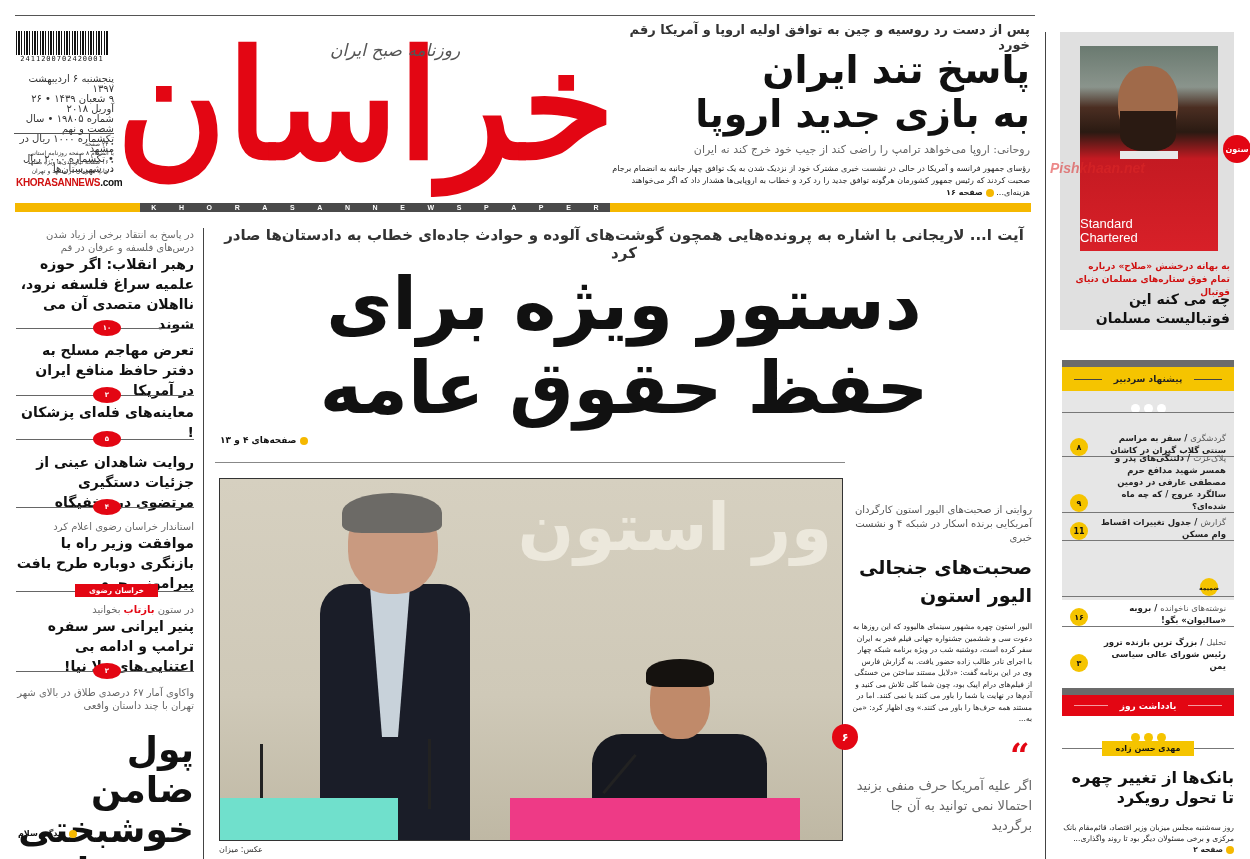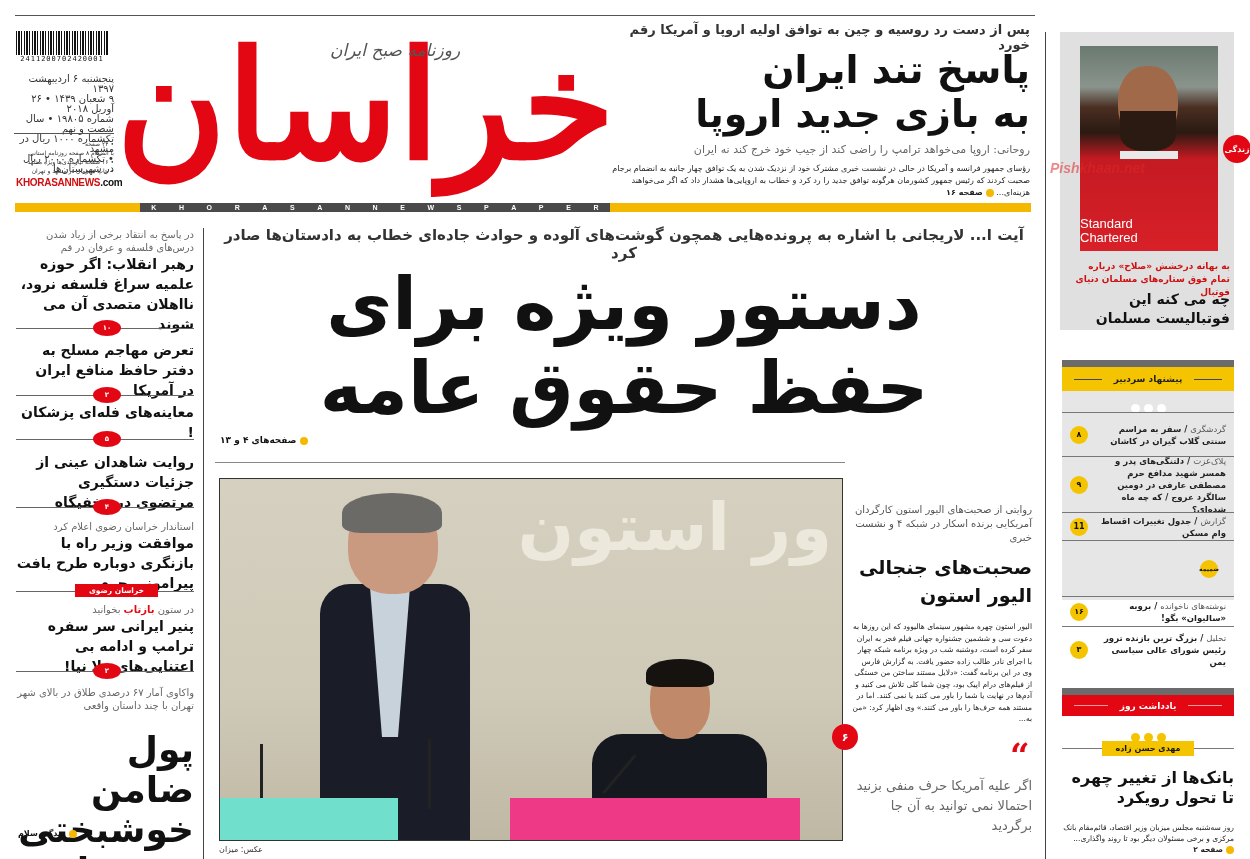--- a/index.html
+++ b/index.html
@@ -44,21 +44,21 @@
   .salah-kicker { left: 1068px; top: 260px; width: 162px; text-align: right; font-size: 9px; line-height: 13px; color: #d01010; font-weight: bold; }
   .salah-title { left: 1068px; top: 290px; width: 162px; text-align: right; font-size: 14px; line-height: 19px; font-weight: bold; }
 
   
   .sugg-box { left: 1062px; top: 360px; width: 172px; height: 240px; background: #e6e6e6; }
   .sugg-top { position: absolute; left: 0; top: 0; width: 100%; height: 7px; background: #6b6b6b; }
   .sugg-header { position: absolute; left: 0; top: 7px; width: 100%; height: 24px; background: #f5c400; display: flex; align-items: center; justify-content: center; font-size: 9px; font-weight: bold; color: #222; }
   .sugg-header::before, .sugg-header::after { content: ""; flex: 1; height: 1px; background: #444; margin: 0 12px; }
   .dots { position: absolute; left: 0; width: 100%; text-align: center; top: 38px; }
   .dot { display: inline-block; width: 9px; height: 9px; border-radius: 50%; background: #fff; margin: 0 2px; }
-  .sugg-item { position: absolute; left: 0; width: 100%; border-top: 1px solid #777; display: flex; align-items: center; padding: 0 8px; direction: rtl; }
+  .sugg-item { position: absolute; left: 0; width: 100%; border-top: 1px solid #777; display: flex; align-items: flex-end; padding: 0 8px; direction: rtl; }
   .sugg-text { flex: 1; font-size: 8.5px; line-height: 12px; font-weight: bold; color: #222; text-align: right; }
   .sugg-text .cat { font-weight: normal; color: #555; }
   .sugg-num { width: 18px; height: 18px; border-radius: 50%; background: #f5c400; font-size: 8px; font-weight: bold; display: flex; align-items: center; justify-content: center; margin-right: 8px; flex: none; }
 
   
   .note-top { left: 1062px; top: 688px; width: 172px; height: 7px; background: #6b6b6b; }
   .note-header { left: 1062px; top: 695px; width: 172px; height: 21px; background: #e30613; color: #fff; font-size: 9px; font-weight: bold; display: flex; align-items: center; justify-content: center; }
   .note-header::before, .note-header::after { content: ""; flex: 1; height: 1px; background: #fff; opacity: .6; margin: 0 12px; }
   .note-dots { left: 1062px; top: 727px; width: 172px; text-align: center; }
   .note-dots .dot { background: #f5c400; }
@@ -166,21 +166,21 @@
 <div class="abs photo-salah">
   <div class="face"></div>
   <div class="beard"></div>
   <div class="collar"></div>
   <div class="jersey-text">
       <div>Standard</div>
       <div>Chartered</div>
     </div>
 </div>
 <div class="abs watermark">Pishkhaan.net</div>
-<div class="abs zendegi-badge">زندگی</div>
+<div class="abs zendegi-badge">ستون</div>
 <div class="abs salah-kicker">به بهانه درخشش «صلاح» درباره تمام فوق ستاره‌های مسلمان دنیای فوتبال</div>
 <div class="abs salah-title">چه می کنه این فوتبالیست مسلمان</div>
 
 <div class="abs sugg-box">
   <div class="sugg-top"></div>
   <div class="sugg-header">
       <span>پیشنهاد سردبیر</span>
     </div>
   <div class="dots"><span class="dot"></span><span class="dot"></span><span class="dot"></span></div>
 

